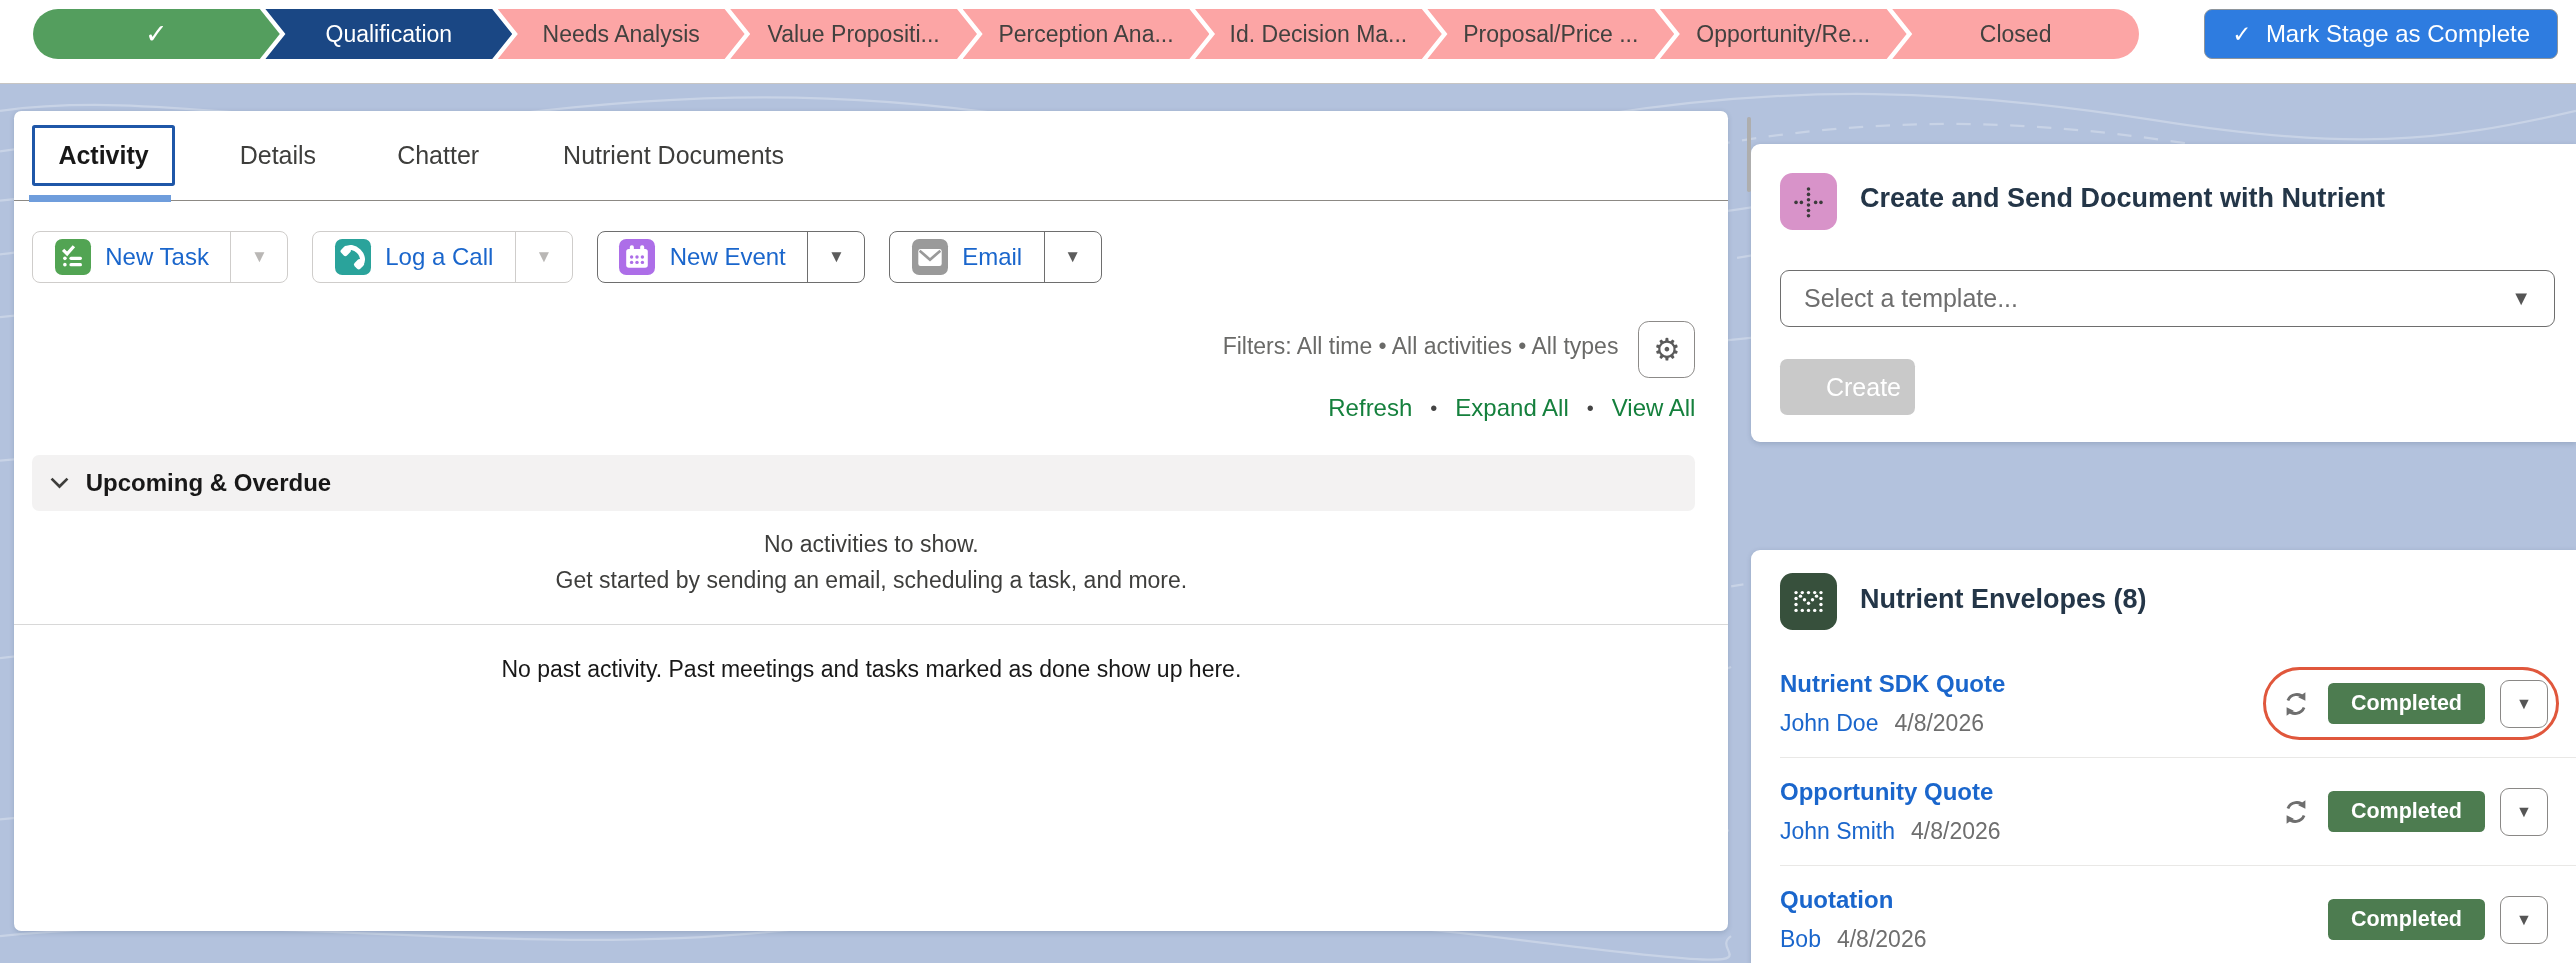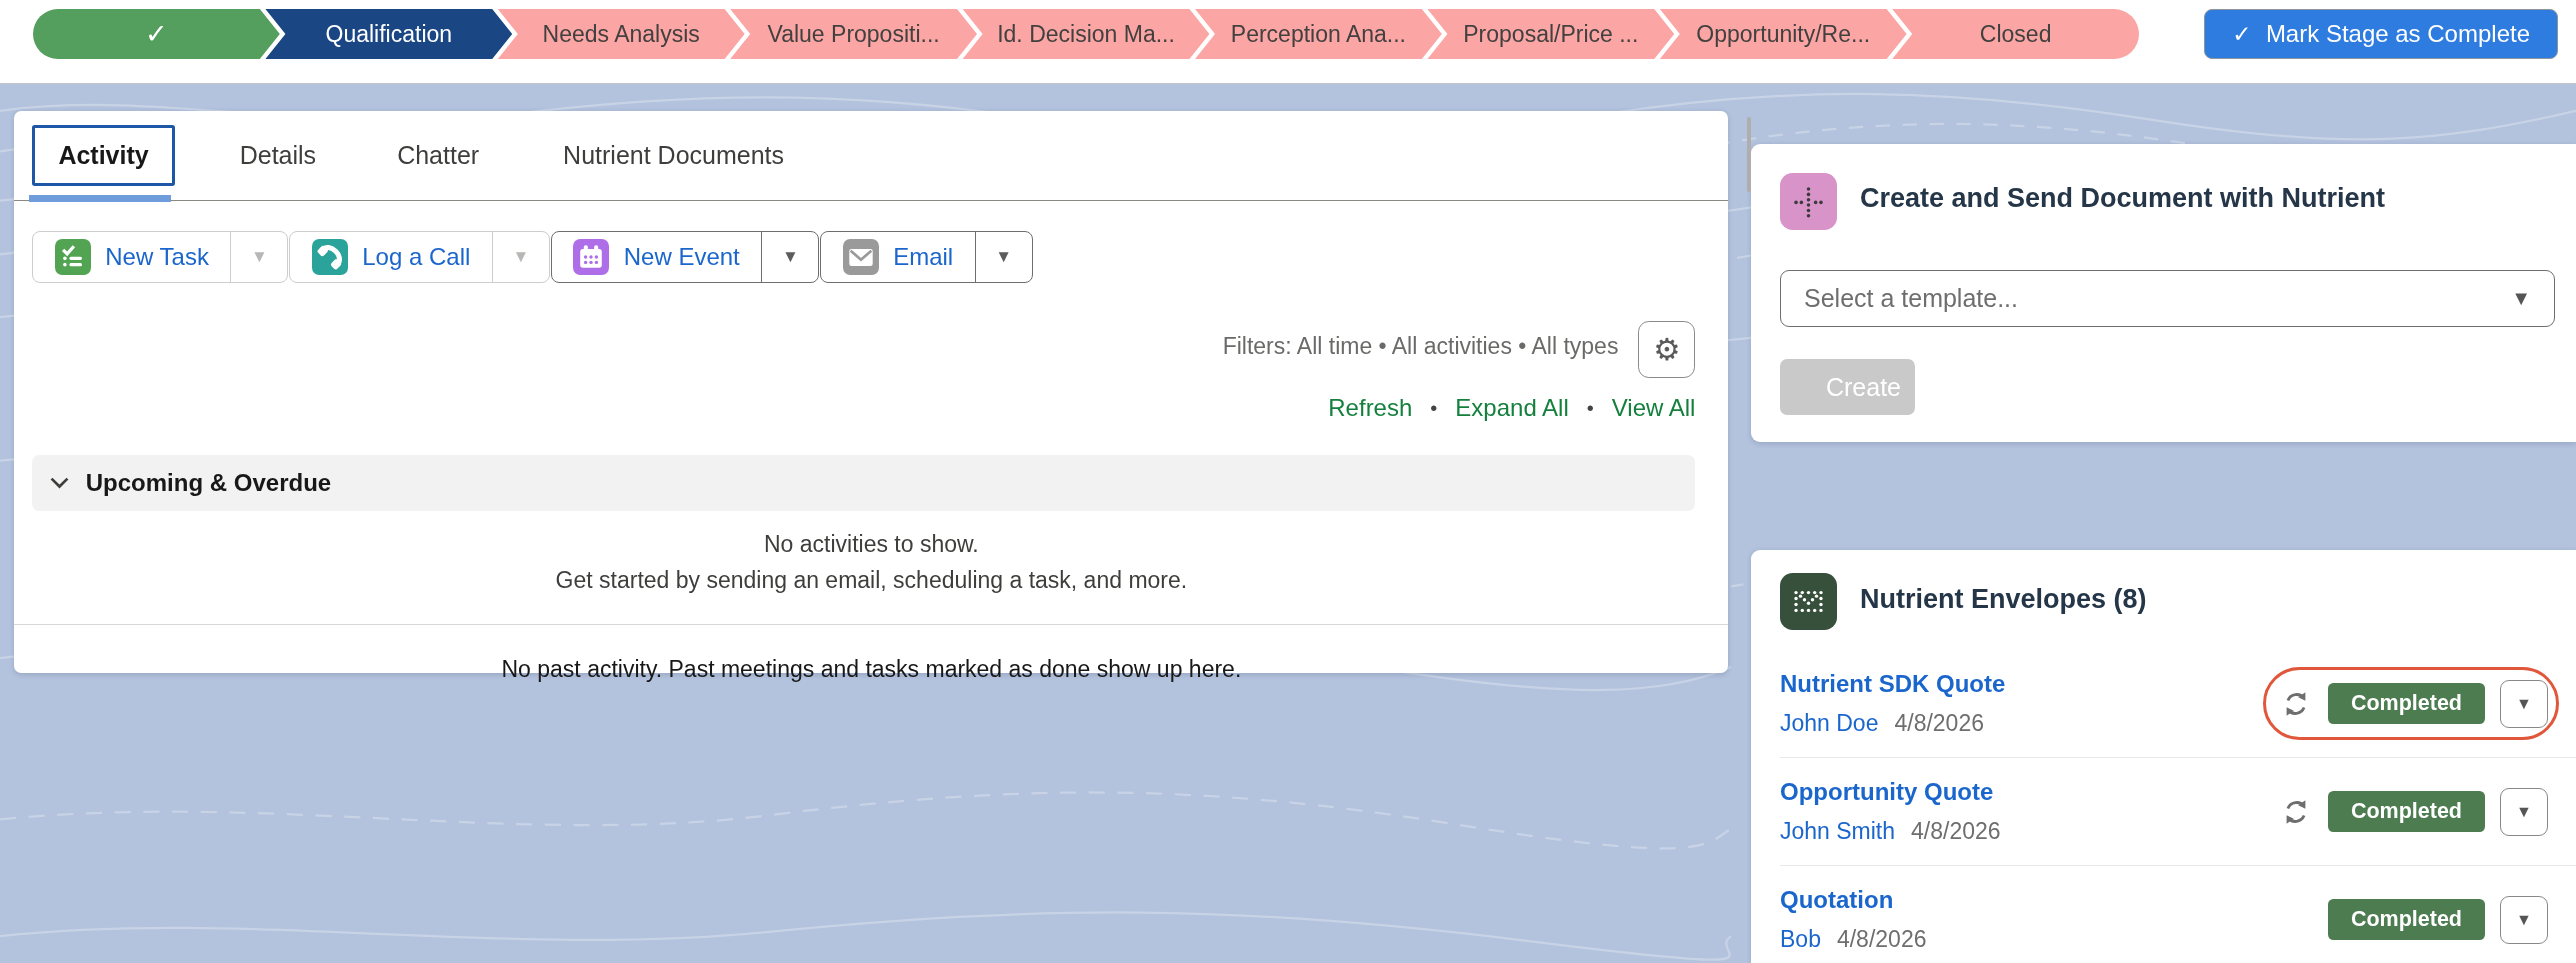--- a/index.html
+++ b/index.html
@@ -36,32 +36,32 @@
   .btn-mark-complete {
     position:absolute; right:18px; top:9px; height:50px; padding:0 27px;
     display:flex; align-items:center; gap:14.4px;
     background:#2e7ce0; border:1.8px solid #8e959c; border-radius:8px;
     color:#ffffff; font-size:24px; cursor:pointer;
   }
   .btn-mark-complete .chk { font-size:23px; }
 
   
   .card { background:#ffffff; position:absolute; z-index:2; box-shadow:0 1.8px 5.4px rgba(40,60,90,.18); }
-  .card-left { left:14.4px; top:111px; width:1714px; height:562px; border-radius:7.2px; }
+  .card-left { left:14.4px; top:111px; width:1714px; height:820px; border-radius:7.2px; }
 
   .tabs-row { position:absolute; left:0; top:0; width:100%; height:90px; border-bottom:1.8px solid #8c8984; display:flex; align-items:center; padding-left:18px; }
   .tab { font-size:25px; color:#3e3e3c; cursor:pointer; }
   .tab.active {
     border:3.6px solid #1f57a8; border-radius:2.7px; padding:12.6px 23px;
     font-weight:bold; color:#181818;
   }
   .tab.t2 { margin-left:65px; } .tab.t3 { margin-left:81px; } .tab.t4 { margin-left:84px; }
   .tab-underline { position:absolute; left:14.4px; bottom:-1.8px; width:142px; height:7.2px; background:#6f9ddc; }
 
-  .actions-row { position:absolute; left:18px; top:120px; display:flex; gap:1px; }
+  .actions-row { position:absolute; left:18px; top:120px; display:flex; gap:24px; }
   .btn-group { display:flex; align-items:stretch; height:52px; background:#fff; border:1.8px solid #cfcdcb; border-radius:8px; overflow:hidden; }
   .btn-group.dark { border-color:#6e6e6e; }
   .btn-main { display:flex; align-items:center; gap:14.4px; padding:0 21.5px; cursor:pointer; }
   .btn-ico { width:36px; height:36px; border-radius:7.2px; display:flex; align-items:center; justify-content:center; }
   .btn-label { color:#1a66cc; font-size:24px; white-space:nowrap; }
   .btn-caret { width:57px; display:flex; align-items:center; justify-content:center; border-left:1.8px solid #cfcdcb; font-size:17px; color:#b9b7b5; cursor:pointer; }
   .btn-group.dark .btn-caret { border-left-color:#6e6e6e; color:#5c5c5c; }
 
   .filters-line { position:absolute; right:110px; top:222px; font-size:23px; color:#6a6a68; }
   .btn-gear { position:absolute; right:33px; top:210px; width:57px; height:57px; border:1.8px solid #8c8a88; border-radius:10.8px; background:#fff; display:flex; align-items:center; justify-content:center; font-size:30.5px; color:#5a5a5a; cursor:pointer; }
@@ -125,22 +125,22 @@
 </svg>
 
 <div class="topbar">
   <div class="path-track">
     <div class="stage first completed">
       <span>✓</span>
     </div>
     <div class="stage current">Qualification</div>
     <div class="stage">Needs Analysis</div>
     <div class="stage">Value Propositi...</div>
+    <div class="stage">Perception Ana...</div>
     <div class="stage">Id. Decision Ma...</div>
-    <div class="stage">Perception Ana...</div>
     <div class="stage">Proposal/Price ...</div>
     <div class="stage">Opportunity/Re...</div>
     <div class="stage last">Closed</div>
   </div>
   <div class="btn-mark-complete">
     <span class="chk">✓</span>
     <span>Mark Stage as Complete</span>
   </div>
 </div>
 

